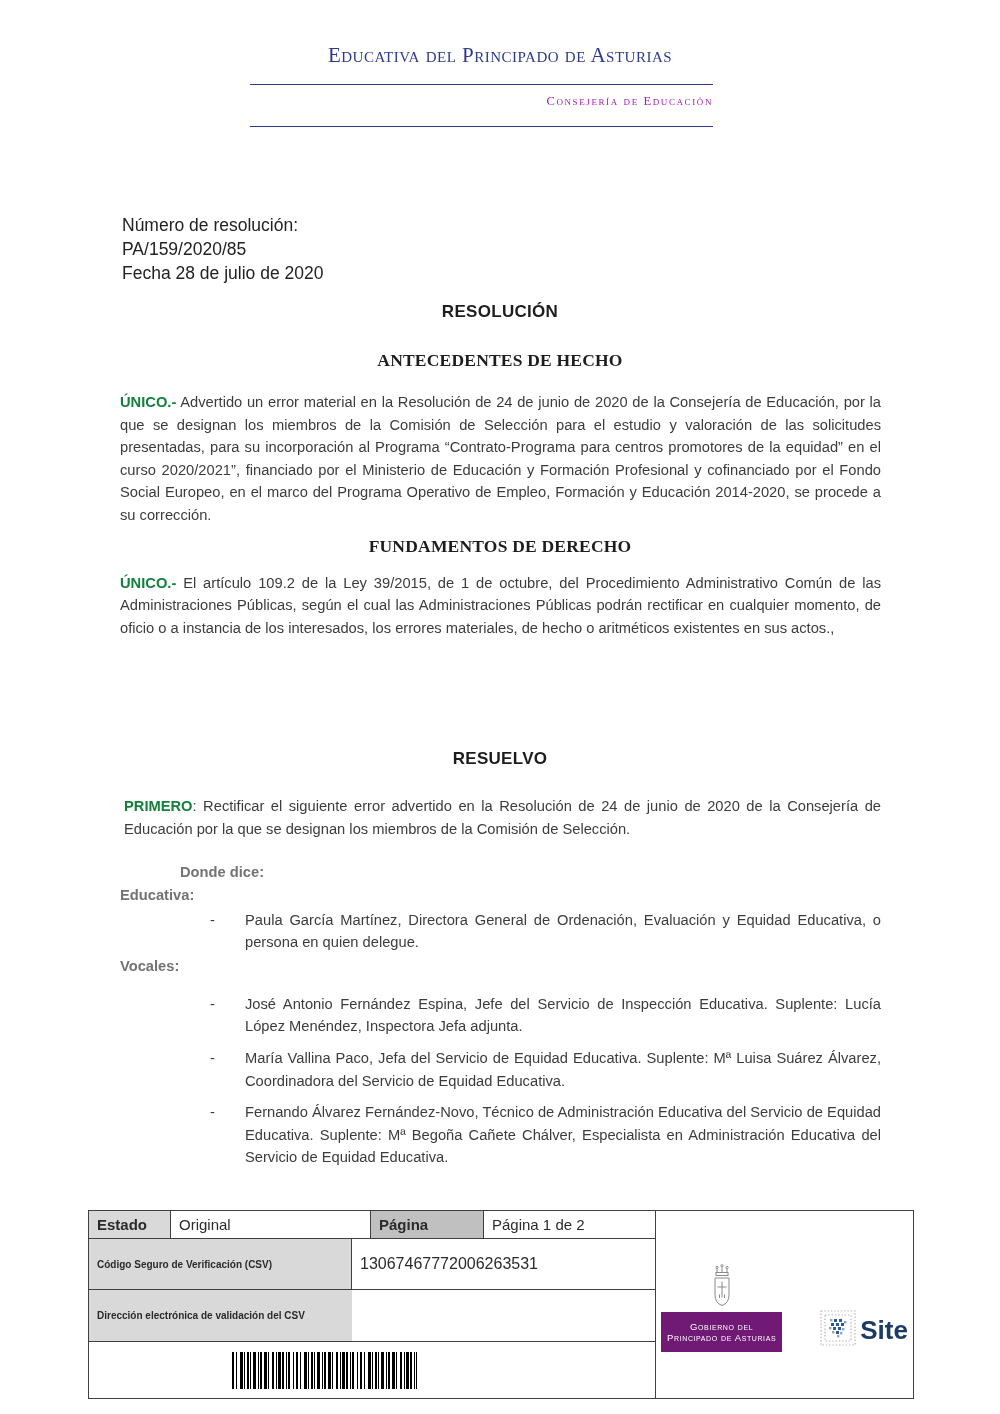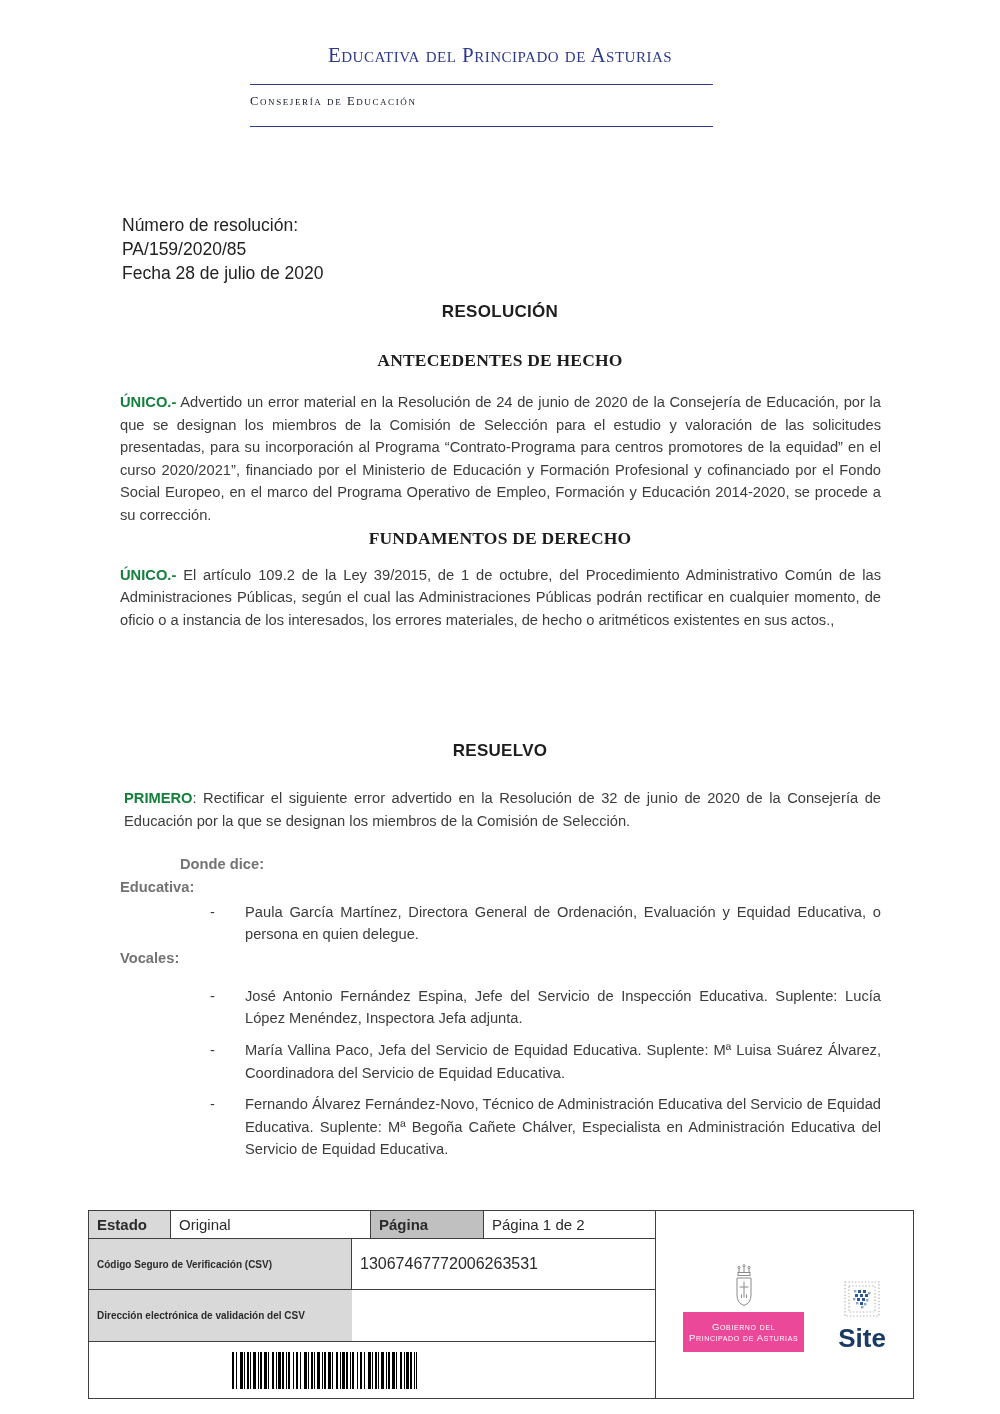--- a/index.html
+++ b/index.html
@@ -29,29 +29,29 @@
   .head-rule {
     width: 463px;
     margin-left: 250px;
     border: none;
     border-top: 1.3px solid #2d3a8c;
     height: 0;
   }
   .rule-1 { margin-top: 16px; }
   .rule-2 { margin-top: 18px; }
   .dept-title {
-    text-align: left;
+    text-align: right;
     width: 463px;
     margin-left: 250px;
     margin-top: 9px;
     font-family: "Liberation Serif", serif;
     font-variant: small-caps;
     font-size: 12.5px;
     letter-spacing: 1.6px;
-    color: #0f172a;
+    color: #a21caf;
     line-height: 14px;
   }
 
   
   .res-info {
     margin: 86px 0 0 122px;
     font-size: 17.5px;
     line-height: 24px;
     color: #222222;
   }
@@ -69,21 +69,21 @@
     text-align: center;
     font-family: "Liberation Serif", serif;
     font-weight: bold;
     font-size: 17.5px;
     color: #1d1d1d;
     line-height: 20px;
     letter-spacing: 0.2px;
   }
   .h-resolucion { margin-top: 17px; }
   .h-antecedentes { margin-top: 28px; }
-  .h-fundamentos { margin-top: 1px; }
+  .h-fundamentos { margin-top: 9px; }
   .h-resuelvo { margin-top: 110px; }
 
   
   .para {
     margin: 0 119px 0 120px;
     text-align: justify;
     font-size: 14.7px;
     line-height: 22.6px;
     color: #3c3c3c;
   }
@@ -168,33 +168,33 @@
     justify-content: center;
     align-items: flex-end;
     gap: 34px;
     padding-bottom: 46px;
   }
   .logo-asturias { display: flex; flex-direction: column; align-items: center; }
   .crest { margin-bottom: 3px; }
   .navy-box {
     width: 121px;
     height: 40px;
-    background: #ec4899;
+    background: #701a75;
     color: #ffffff;
     display: flex;
     flex-direction: column;
     justify-content: center;
     align-items: center;
     font-variant: small-caps;
     font-size: 9.5px;
     letter-spacing: 0.6px;
     line-height: 11.5px;
     text-align: center;
   }
-  .logo-site { display: flex; flex-direction: column; align-items: center; }
+  .logo-site { display: flex; flex-direction: row; align-items: center; }
   .site-word {
     font-weight: bold;
     font-size: 26px;
     line-height: 28px;
     color: #1b3a66;
     margin-top: 1px;
   }
 </style>
 </head>
 <body>
@@ -219,21 +219,21 @@
   <div class="h-serif h-antecedentes">ANTECEDENTES DE HECHO</div>
 
   <p class="para p-antecedentes"><strong>ÚNICO.-</strong><span> Advertido un error material en la Resolución de 24 de junio de 2020 de la Consejería de Educación, por la que se designan los miembros de la Comisión de Selección para el estudio y valoración de las solicitudes presentadas, para su incorporación al Programa “Contrato-Programa para centros promotores de la equidad” en el curso 2020/2021”, financiado por el Ministerio de Educación y Formación Profesional y cofinanciado por el Fondo Social Europeo, en el marco del Programa Operativo de Empleo, Formación y Educación 2014-2020, se procede a su corrección.</span></p>
 
   <div class="h-serif h-fundamentos">FUNDAMENTOS DE DERECHO</div>
 
   <p class="para p-fundamentos"><strong>ÚNICO.-</strong><span> El artículo 109.2 de la Ley 39/2015, de 1 de octubre, del Procedimiento Administrativo Común de las Administraciones Públicas, según el cual las Administraciones Públicas podrán rectificar en cualquier momento, de oficio o a instancia de los interesados, los errores materiales, de hecho o aritméticos existentes en sus actos.,</span></p>
 
   <div class="h-sans h-resuelvo">RESUELVO</div>
 
-  <p class="para p-primero"><strong>PRIMERO</strong><span>: Rectificar el siguiente error advertido en la Resolución de 32 de junio de 2020 de la Consejería de Educación por la que se designan los miembros de la Comisión de Selección.</span></p>
+  <p class="para p-primero"><strong>PRIMERO</strong><span>: Rectificar el siguiente error advertido en la Resolución de 24 de junio de 2020 de la Consejería de Educación por la que se designan los miembros de la Comisión de Selección.</span></p>
 
   <div class="label-line donde-dice">Donde dice:</div>
 
   <div class="label-line presidente">Educativa:</div>
 
   <div class="presidente-list">
     <div class="dash-item">
       <span class="dash">-</span>
       <span class="itx">Paula García Martínez, Directora General de Ordenación, Evaluación y Equidad Educativa, o persona en quien delegue.</span>
     </div>

